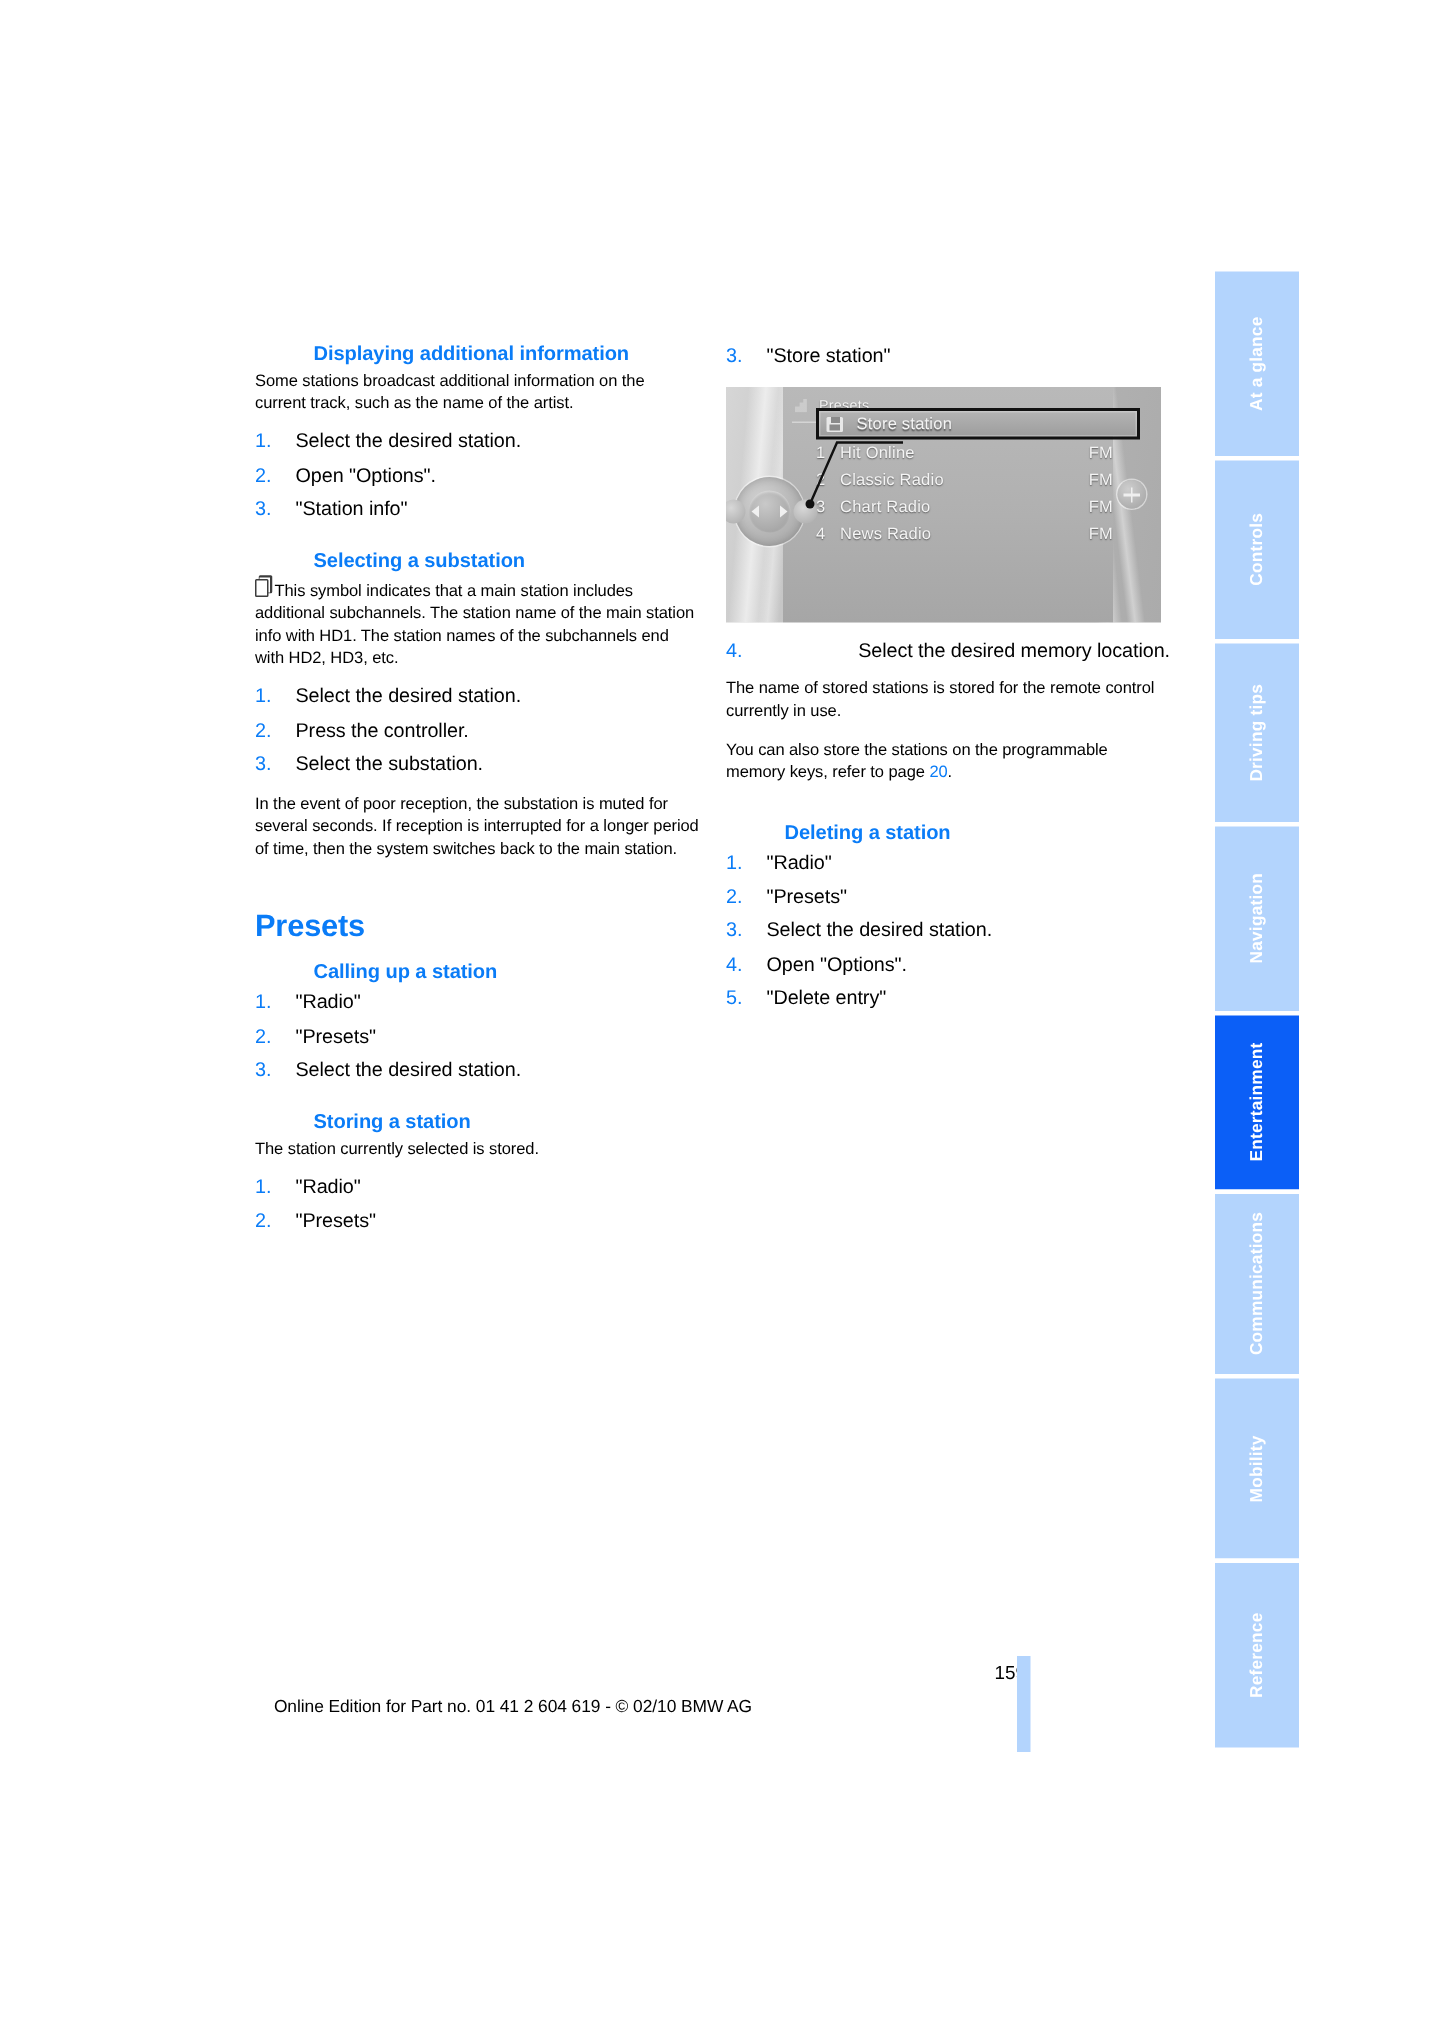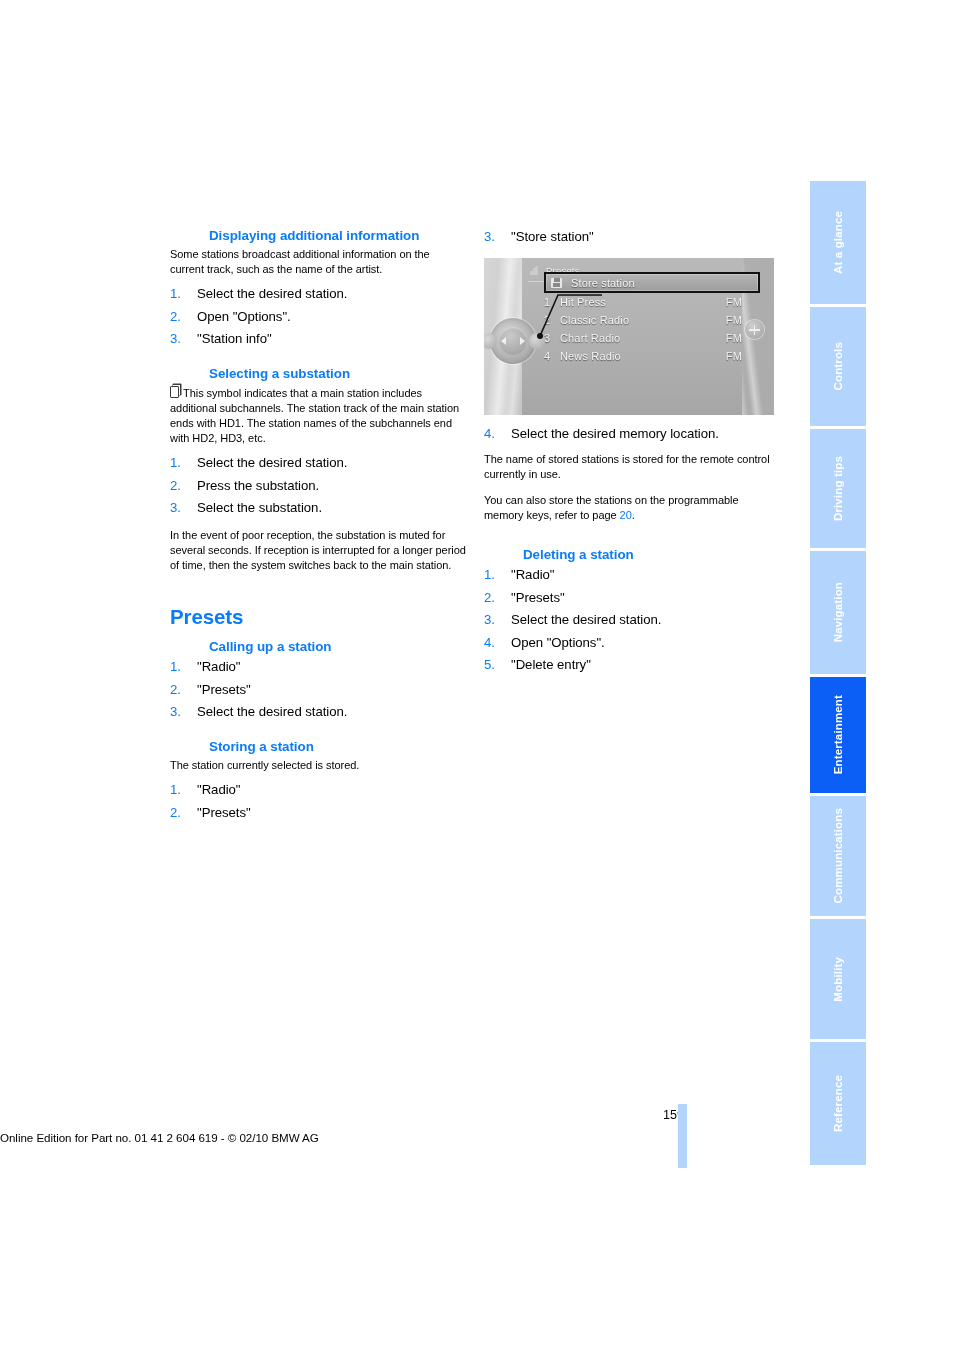--- a/index.html
+++ b/index.html
@@ -293,20 +293,21 @@
     position: absolute;
     left: 0; top: 1108px;
     width: 684px;
     text-align: right;
     font-size: 12.6px;
   }
   .imprint {
     position: absolute;
     left: 0; top: 1131px;
     width: 684px;
+    text-align: center;
     font-size: 11.6px;
     letter-spacing: -0.05px;
   }
   .folio-bar {
     position: absolute;
     left: 678px;
     top: 1104px;
     width: 9px;
     height: 64px;
     background: #b3d4fd;
@@ -323,24 +324,24 @@
     <p class="body-text tight">Some stations broadcast additional information on the current track, such as the name of the artist.</p>
     <ol class="steps">
       <li>Select the desired station.</li>
       <li>Open "Options".</li>
       <li>"Station info"</li>
     </ol>
 
     <div class="gap-sm"></div>
 
     <h3 class="sub-title">Selecting a substation</h3>
-    <p class="body-text tight"><span class="hd-symbol"></span><span>This symbol indicates that a main station includes additional subchannels. The station track of the main station ends with HD1. The station names of the subchannels end with HD2, HD3, etc.</span></p>
+    <p class="body-text tight"><span class="hd-symbol"></span><span>This symbol indicates that a main station includes additional subchannels. The station name of the main station info with HD1. The station names of the subchannels end with HD2, HD3, etc.</span></p>
     <ol class="steps">
       <li>Select the desired station.</li>
-      <li>Press the substation.</li>
+      <li>Press the controller.</li>
       <li>Select the substation.</li>
     </ol>
     <p class="body-text">In the event of poor reception, the substation is muted for several seconds. If reception is interrupted for a longer period of time, then the system switches back to the main station.</p>
 
     <div class="gap-lg"></div>
 
     <h2 class="section-title">Presets</h2>
 
     <div class="gap-sm"></div>
 
@@ -380,21 +381,21 @@
     </div>
     <div class="hdr-rule"></div>
 
     <div class="menu">
       <div class="row selected">
         <span class="save-icon"></span>
         <span class="name">Store station</span>
       </div>
       <div class="row">
         <span class="num">1</span>
-        <span class="name">Hit Press</span>
+        <span class="name">Hit Online</span>
         <span class="band">FM</span>
       </div>
       <div class="row">
         <span class="num">2</span>
         <span class="name">Classic Radio</span>
         <span class="band">FM</span>
       </div>
       <div class="row">
         <span class="num">3</span>
         <span class="name">Chart Radio</span>
@@ -416,21 +417,21 @@
 
     <div class="plusbtn"></div>
 
     <svg class="callout" viewBox="0 0 290 157">
       <path d="M 56 78 L 74 37 L 118 37" fill="none" stroke="#111111" stroke-width="1.6"></path>
       <circle cx="56" cy="78" r="3" fill="#111111"></circle>
     </svg>
   </div>
 
   <div class="col col-right" style="top: 425px;">
-    <ol class="steps start4" style="margin-bottom:9px;">
+    <ol class="steps start4" style="margin-bottom:9px;text-align:right;">
       <li>Select the desired memory location.</li>
     </ol>
     <p class="body-text">The name of stored stations is stored for the remote control currently in use.</p>
     <p class="body-text"><span>You can also store the stations on the programmable memory keys, refer to page </span><span class="pageref">20</span><span>.</span></p>
 
     <div class="gap-md"></div>
 
     <h3 class="sub-title">Deleting a station</h3>
     <ol class="steps">
       <li>"Radio"</li>

